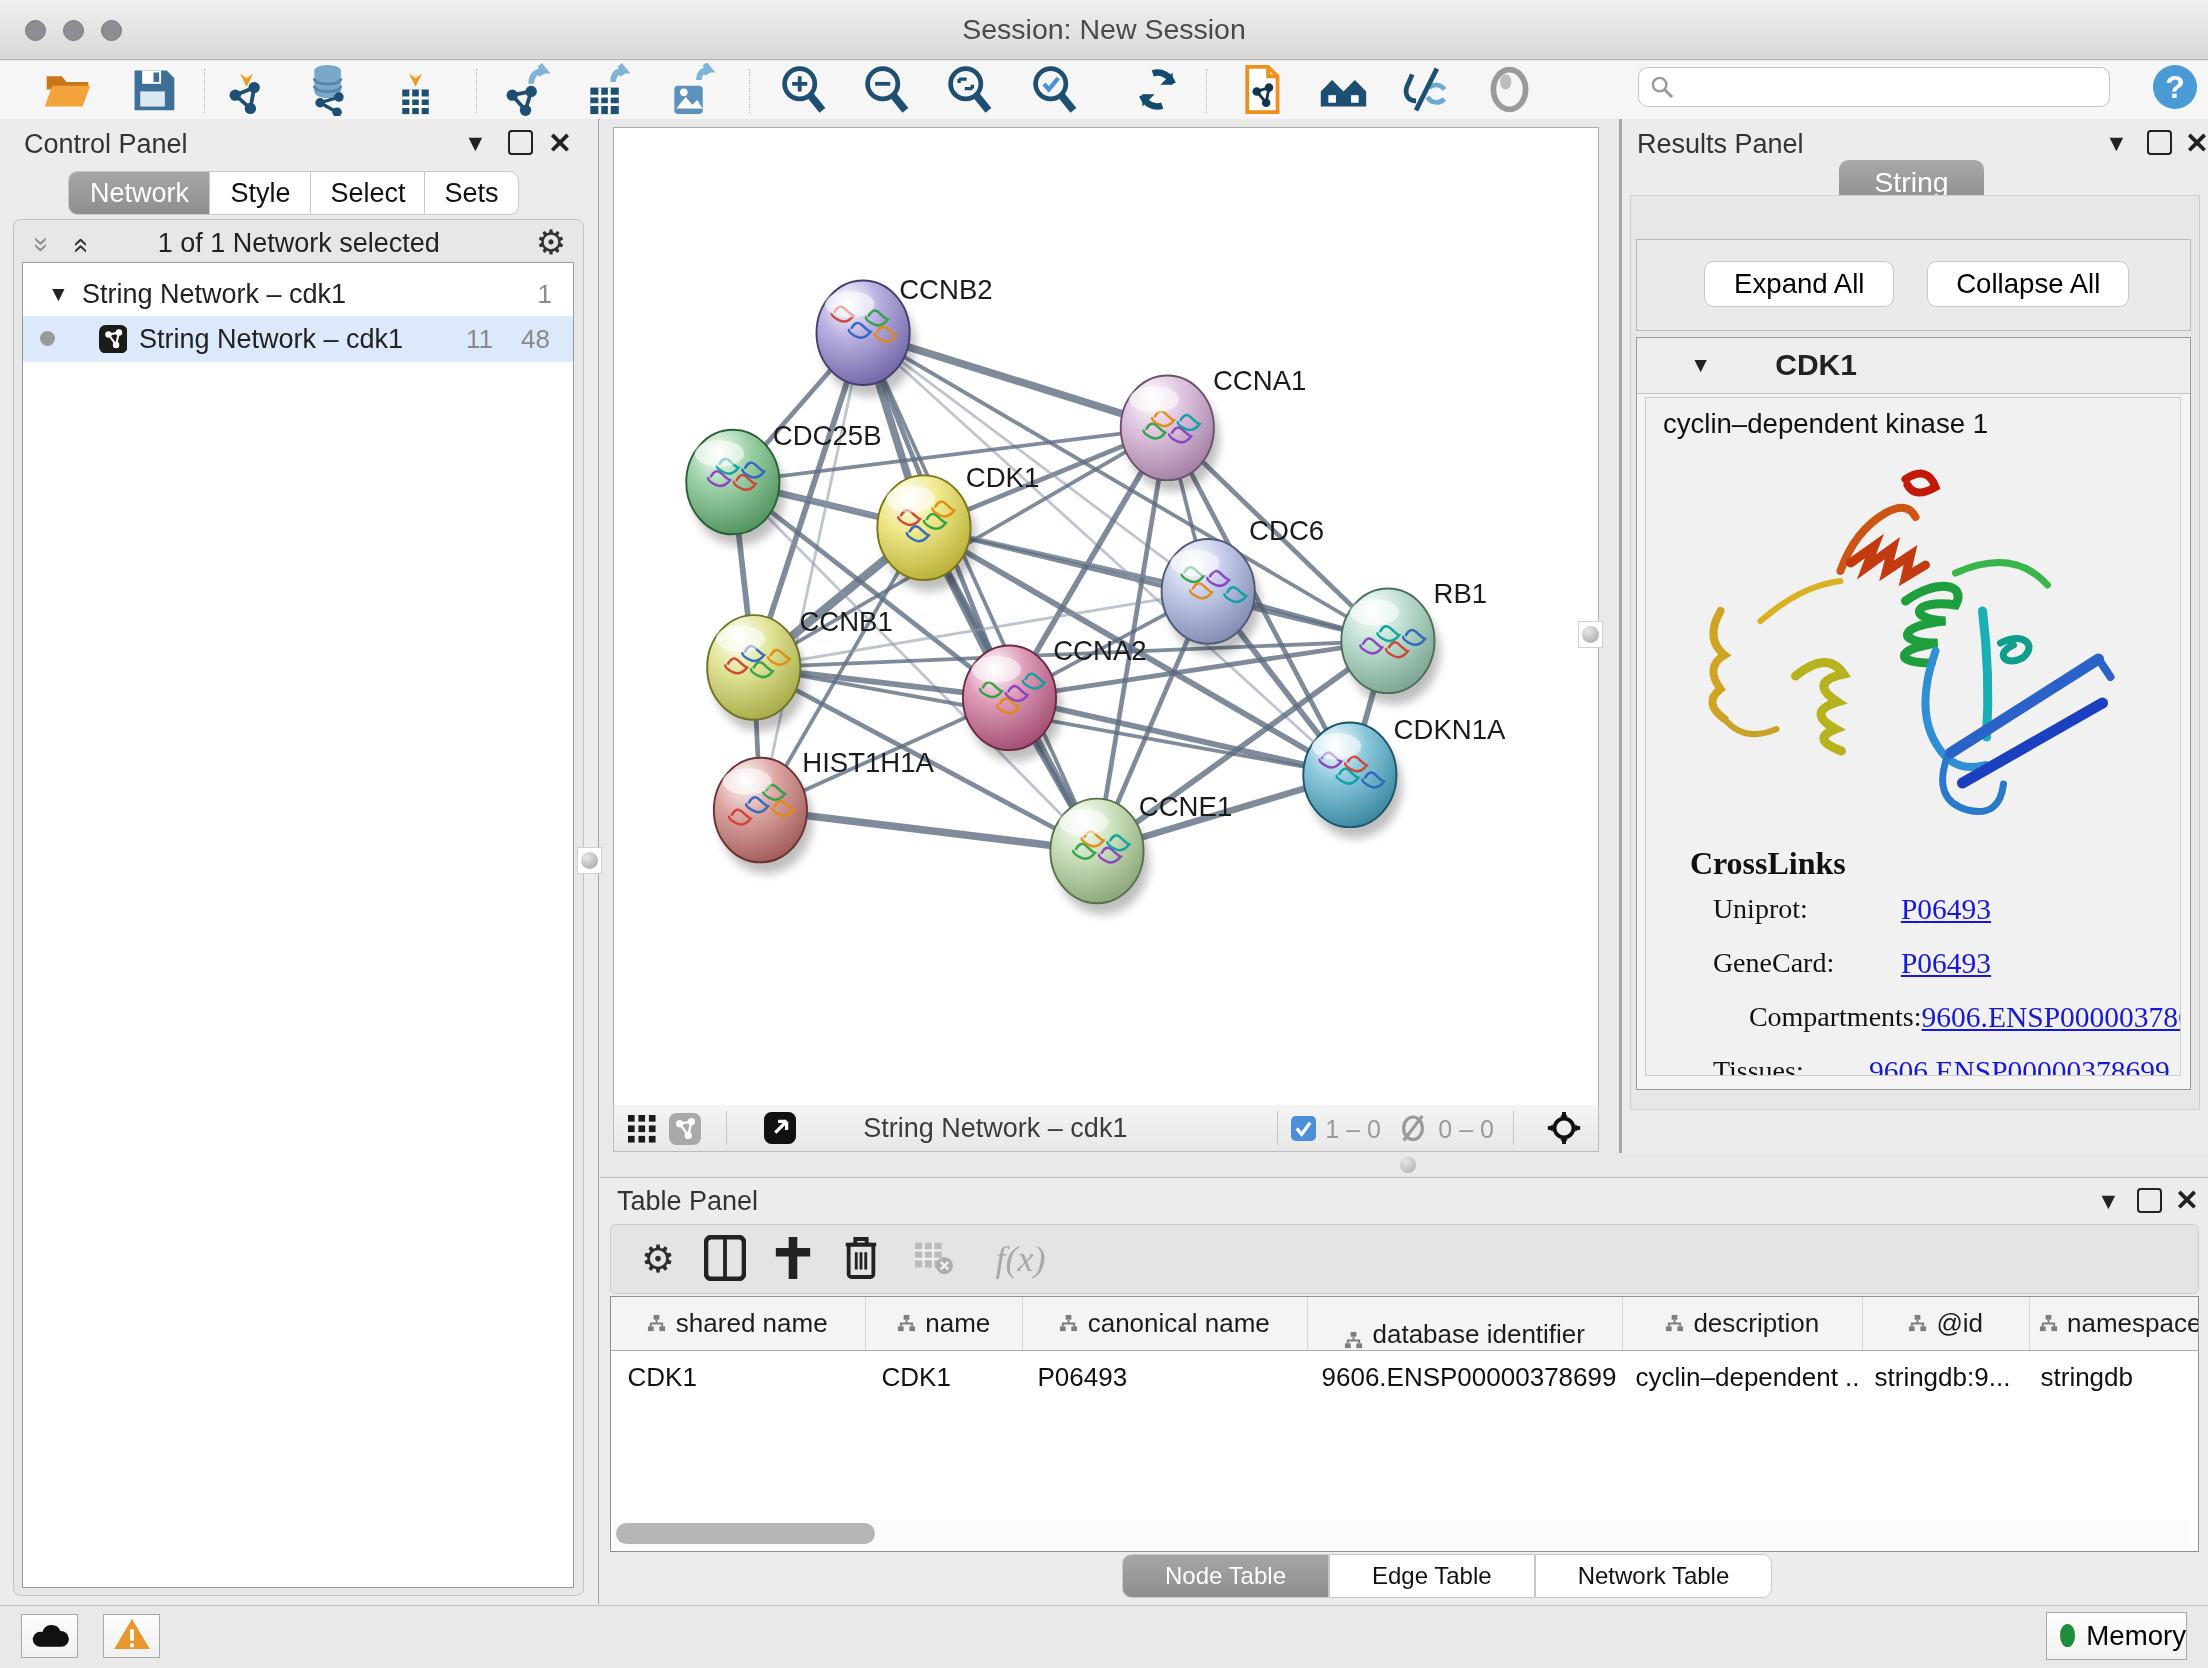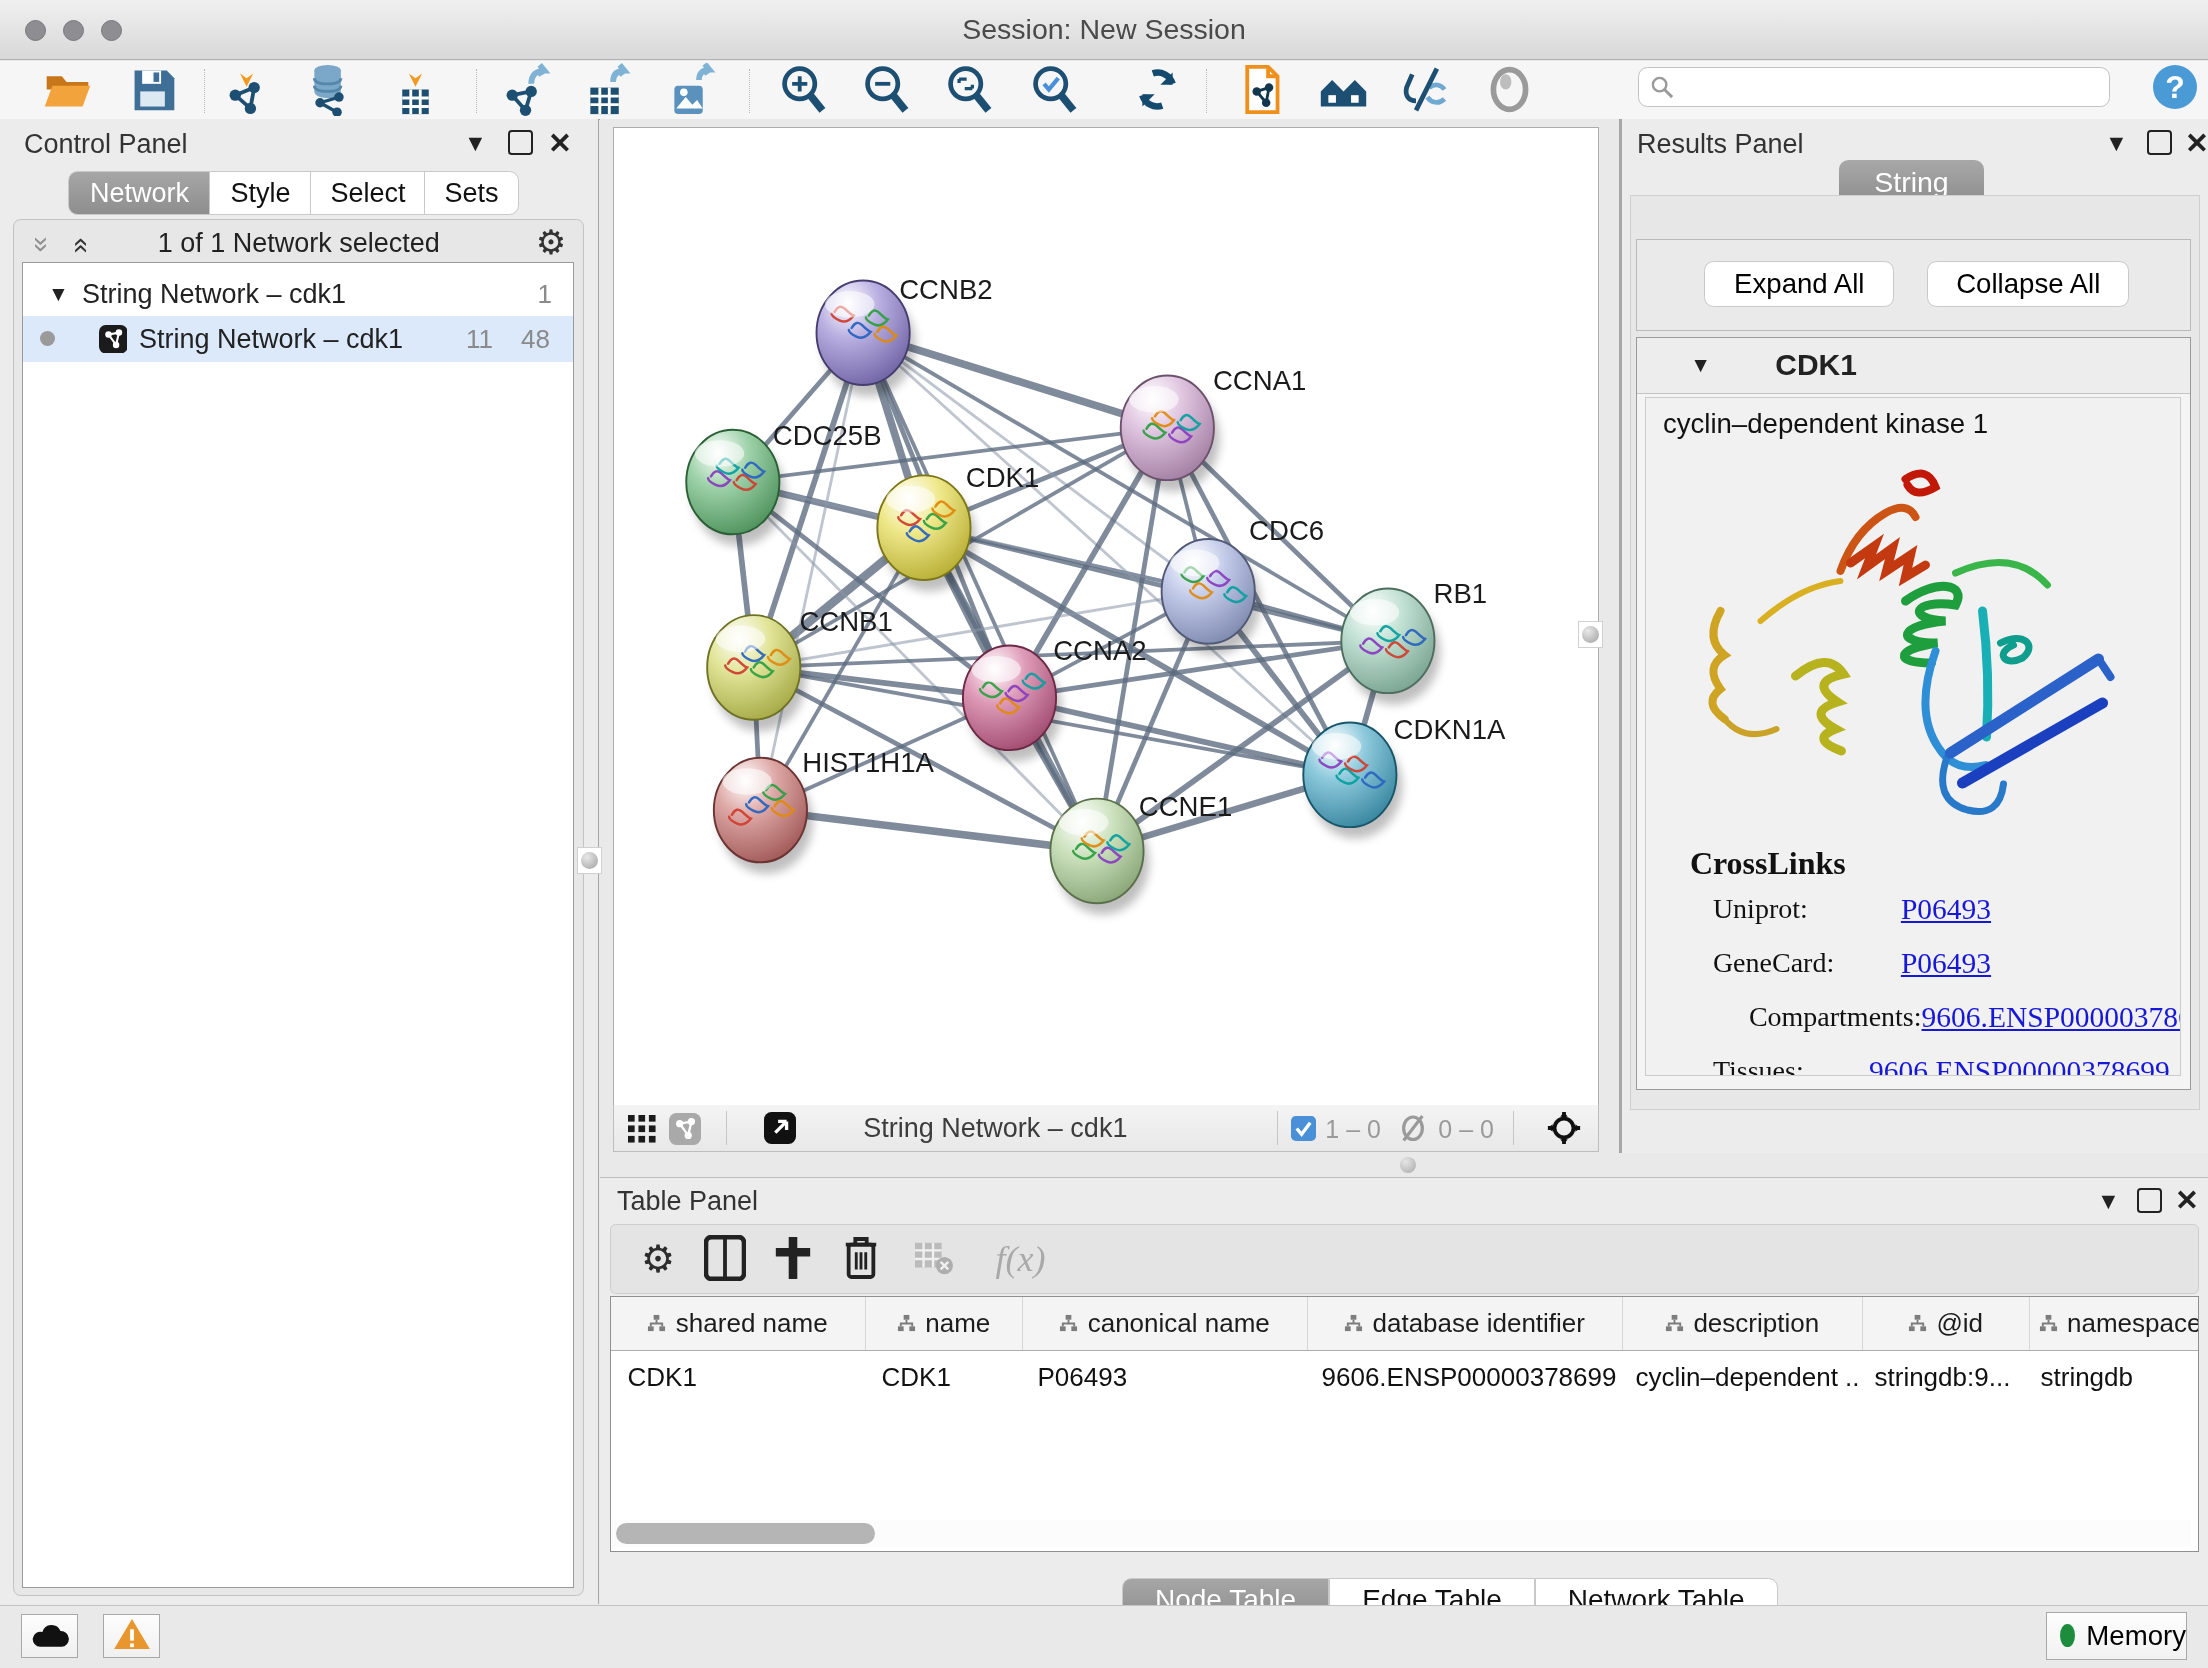--- a/index.html
+++ b/index.html
@@ -68,21 +68,21 @@
   .tp-ic{position:absolute;top:7.6px;width:53px;height:53px;background:none;border:none;padding:0;cursor:pointer;}
   .tbl{position:absolute;left:9.5px;top:118px;width:1587px;height:254px;background:#fff;border:1.9px solid #8f8f8f;overflow:hidden;}
   .thead{position:absolute;left:0;top:0;height:53px;background:#f4f4f4;border-bottom:1.9px solid #adadad;display:flex;}
   .th{height:53px;border-right:1px solid #d6d6d6;display:flex;align-items:center;justify-content:center;gap:9.5px;
      font-size:26px;color:#1c1c1c;flex:none;}
   .trdata{position:absolute;left:0;top:55px;height:51px;display:flex;}
   .td{height:51px;line-height:51px;padding-left:17px;font-size:26px;color:#111;flex:none;overflow:hidden;white-space:nowrap;}
   .hscroll{position:absolute;left:1.9px;bottom:3.8px;width:1579px;height:27px;background:#fcfcfc;}
   .hthumb{position:absolute;left:3.8px;top:2.9px;width:259px;height:21px;border-radius:10.5px;background:#b5b5b5;}
   .btabs{position:absolute;left:522px;top:376px;height:42px;display:flex;}
-  .btab{height:42px;line-height:42px;padding:0 32px;font-size:28px;background:#fff;border:1px solid #c9c9c9;color:#111;cursor:pointer;margin-top:24px;}
+  .btab{height:42px;line-height:42px;padding:0 42px;font-size:24px;background:#fff;border:1px solid #c9c9c9;color:#111;cursor:pointer;}
   .btab:first-child{border-radius:9.5px 0 0 9.5px;}
   .btab:last-child{border-radius:0 9.5px 9.5px 0;}
   
   .statusbar{position:absolute;left:0;top:1605px;width:2208px;height:63px;background:#e9e9e9;border-top:1.9px solid #c4c4c4;}
   .sbtn{position:absolute;top:7.6px;width:57px;height:44px;background:linear-gradient(#fdfdfd,#f0f0f0);
     border:1.9px solid #a8a8a8;padding:0;cursor:pointer;}
   .membtn{position:absolute;right:21px;top:5.7px;width:141px;height:48px;background:linear-gradient(#fdfdfd,#f2f2f2);
     border:1.9px solid #a8a8a8;font-size:27.6px;font-family:"Liberation Sans",sans-serif;cursor:pointer;padding:0 0 0 13.3px;
     display:flex;align-items:center;gap:11.4px;}
   .memdot{width:23px;height:23px;border-radius:50%;background:#1d8c3c;}
@@ -737,21 +737,21 @@
             <svg width="19" height="19" viewBox="0 0 20 20">
               <g fill="#7d7d7d">
                 <rect x="7" y="1" width="6" height="5"></rect>
                 <rect x="1" y="13" width="6" height="5"></rect>
                 <rect x="13" y="13" width="6" height="5"></rect>
                 <path d="M10 6v4M4 13v-3h12v3" stroke="#7d7d7d" stroke-width="2" fill="none"></path>
               </g>
             </svg>
             <span>canonical name</span>
           </div>
-          <div class="th" style="width: 314px;">
+          <div class="th" style="width: 314px; align-items: flex-end;">
             <svg width="19" height="19" viewBox="0 0 20 20">
               <g fill="#7d7d7d">
                 <rect x="7" y="1" width="6" height="5"></rect>
                 <rect x="1" y="13" width="6" height="5"></rect>
                 <rect x="13" y="13" width="6" height="5"></rect>
                 <path d="M10 6v4M4 13v-3h12v3" stroke="#7d7d7d" stroke-width="2" fill="none"></path>
               </g>
             </svg>
             <span>database identifier</span>
           </div>

